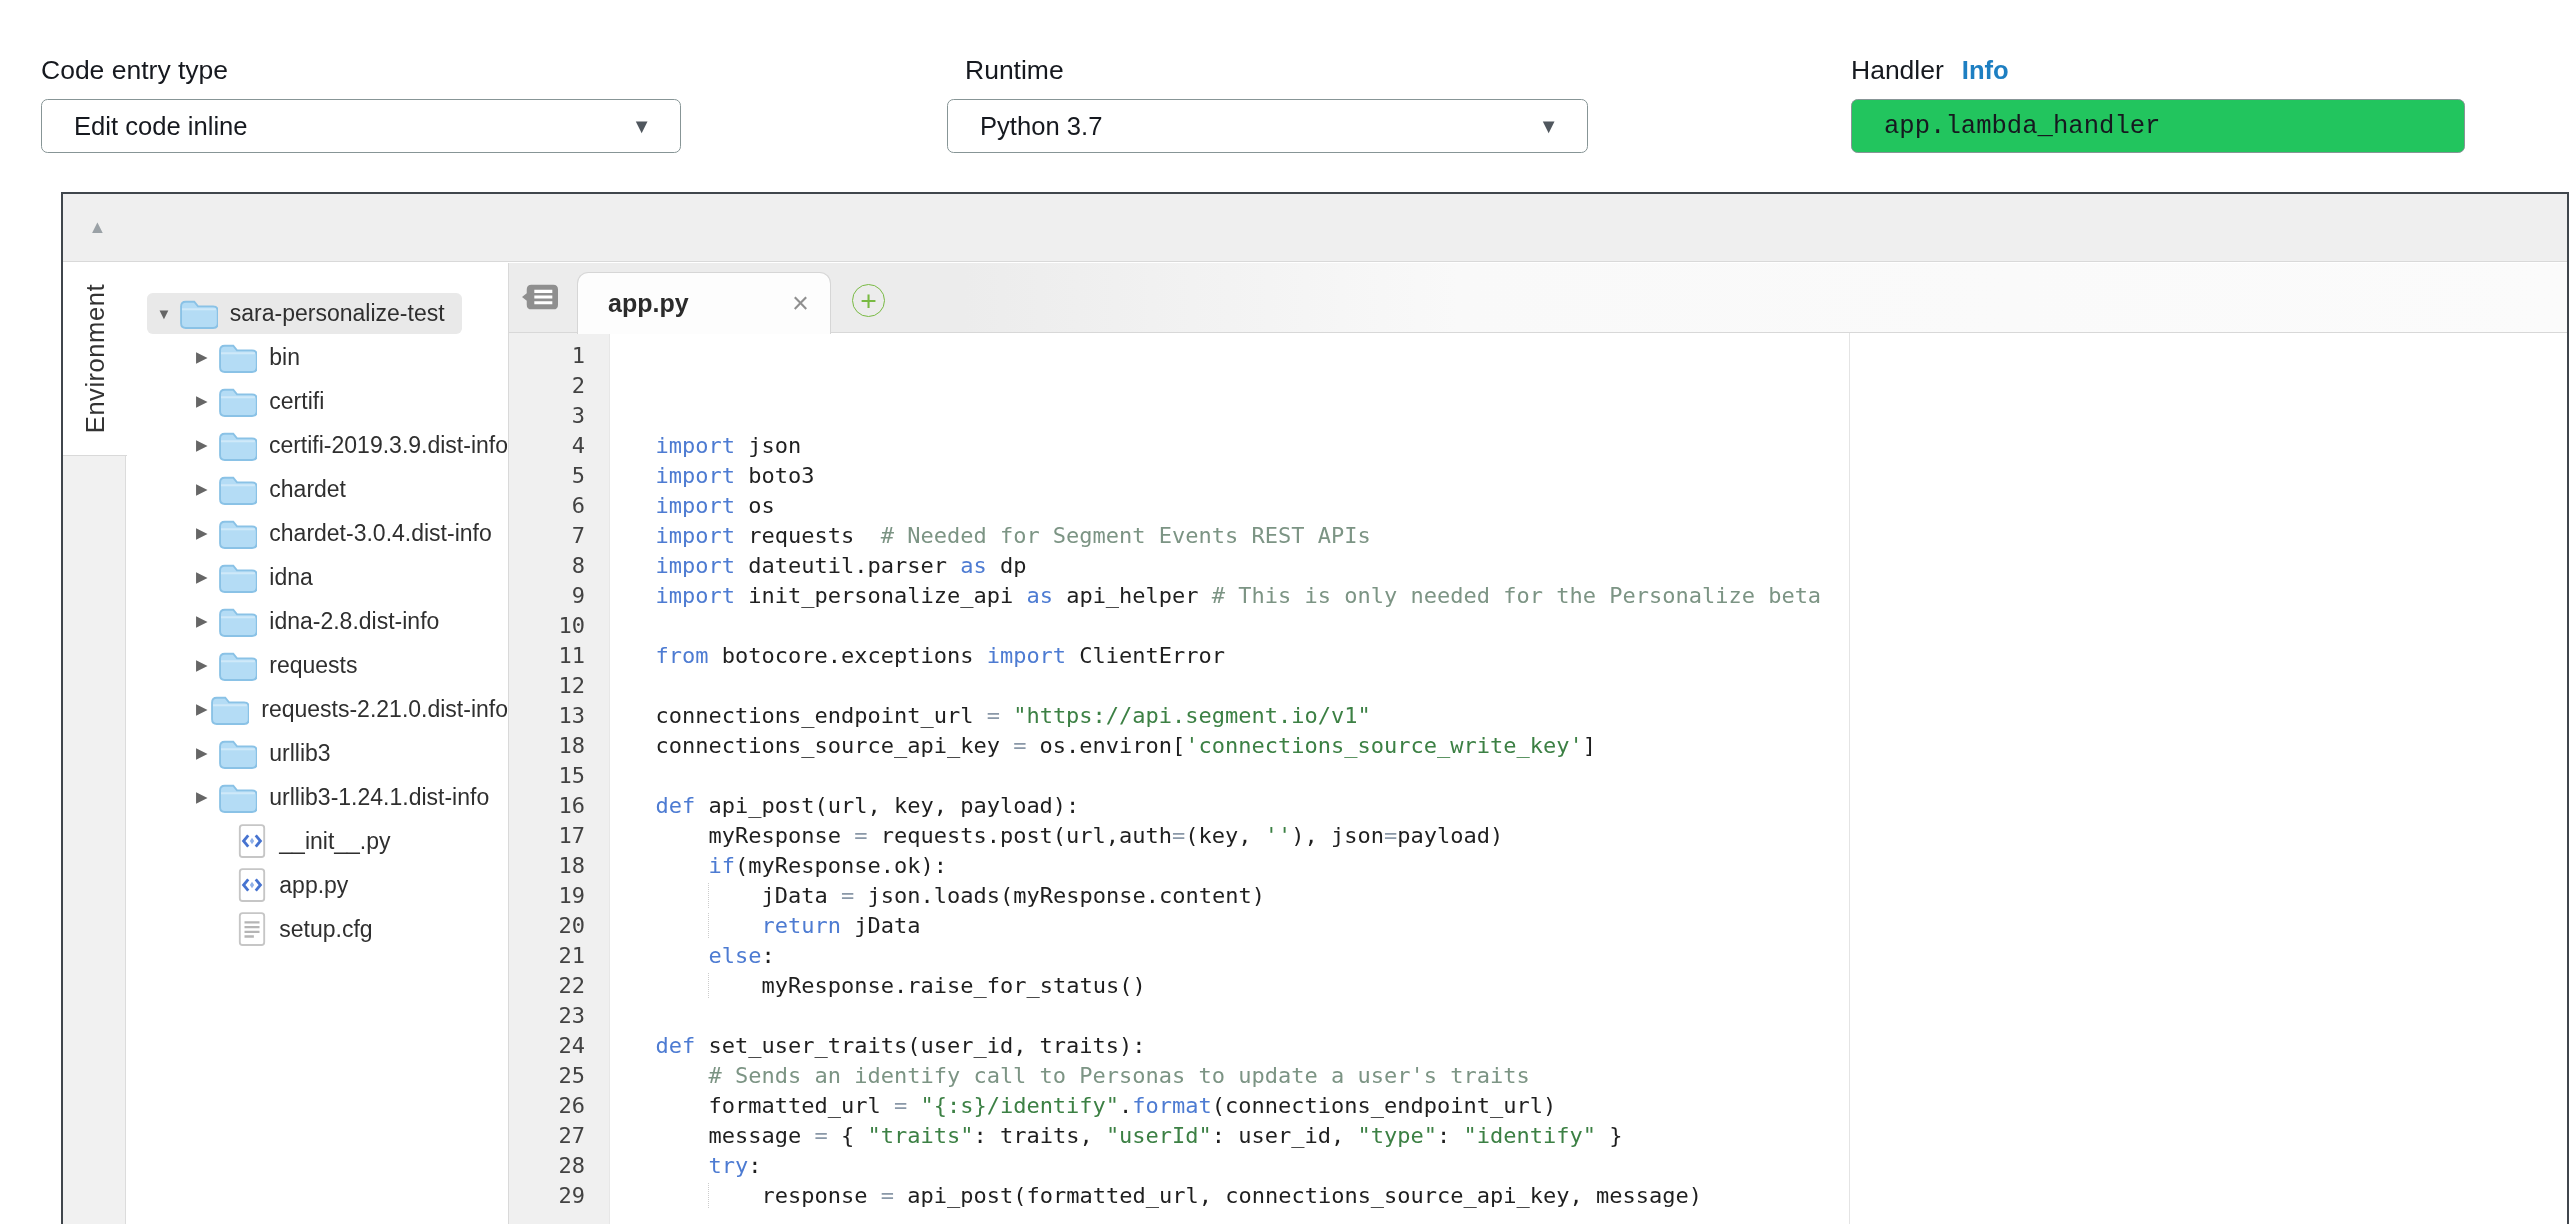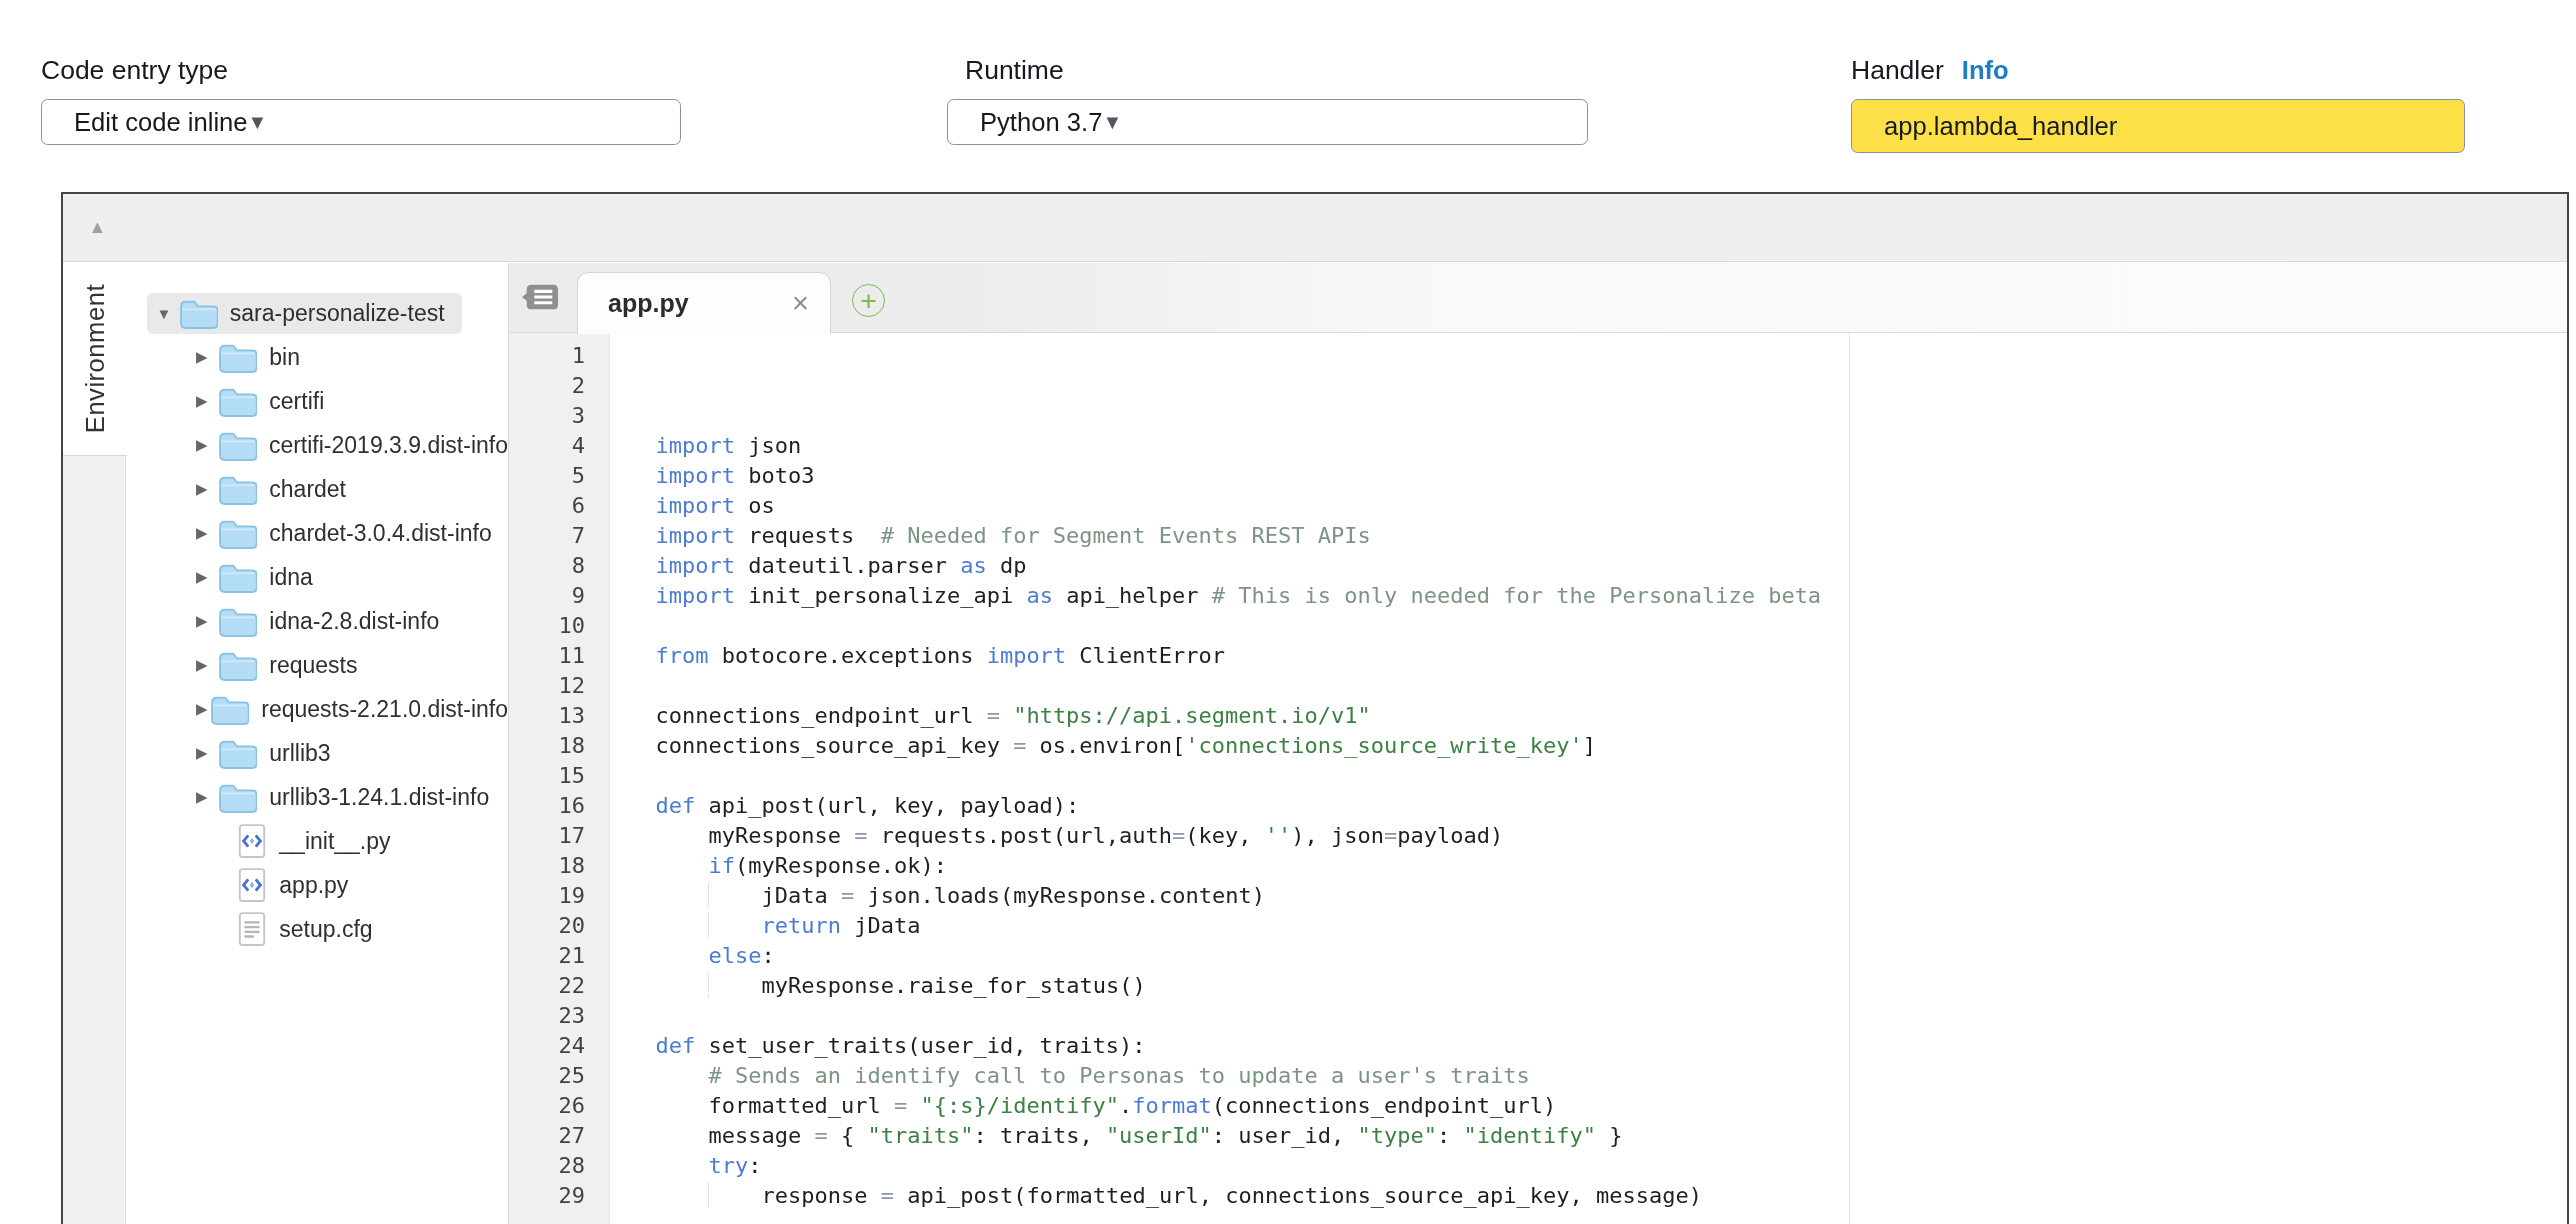--- a/index.html
+++ b/index.html
@@ -9,31 +9,31 @@
     font-family:"Liberation Sans", sans-serif;
     position:relative;
     overflow:hidden;
     color:#16191f;
   }
 
   
   .hdr-label { position:absolute; top:55px; font-size:26.5px; color:#16191f; }
   .info-link { color:#1d7fc2; font-weight:bold; margin-left:18px; font-size:25.6px; }
   .selbox {
-    position:absolute; top:99px; height:46px;
+    position:absolute; top:99px; height:54px;
     background:#fff; border:1.9px solid #879596; border-radius:6.6px;
-    display:flex; align-items:center; justify-content:flex-start;
+    display:flex; align-items:center; justify-content:space-between;
     padding:0 28.4px 0 32px; font-size:25.6px; color:#16191f;
   }
   .selbox .caret { font-size:20px; color:#50575e; }
   .txtbox {
     position:absolute; top:99px; height:54px;
-    background:#fde047; border:1.9px solid #879596; border-radius:6.6px;
+    background:#22c55e; border:1.9px solid #879596; border-radius:6.6px;
     padding:0 28.4px 0 32px; font-size:25.6px; color:#16191f;
-    font-family:Liberation Sans, sans-serif; outline:none; width:614px;
+    font-family:Liberation Mono, monospace; outline:none; width:614px;
   }
 
   
   .frame {
     position:absolute; left:61px; top:192px; width:2508px; height:1032px;
     border:2.8px solid #40464c; border-bottom:none; background:#fff;
   }
   .menubar {
     position:absolute; left:0; top:0; right:0; height:68px;
     background:#efefef; border-bottom:0.9px solid #d9d9d9;

